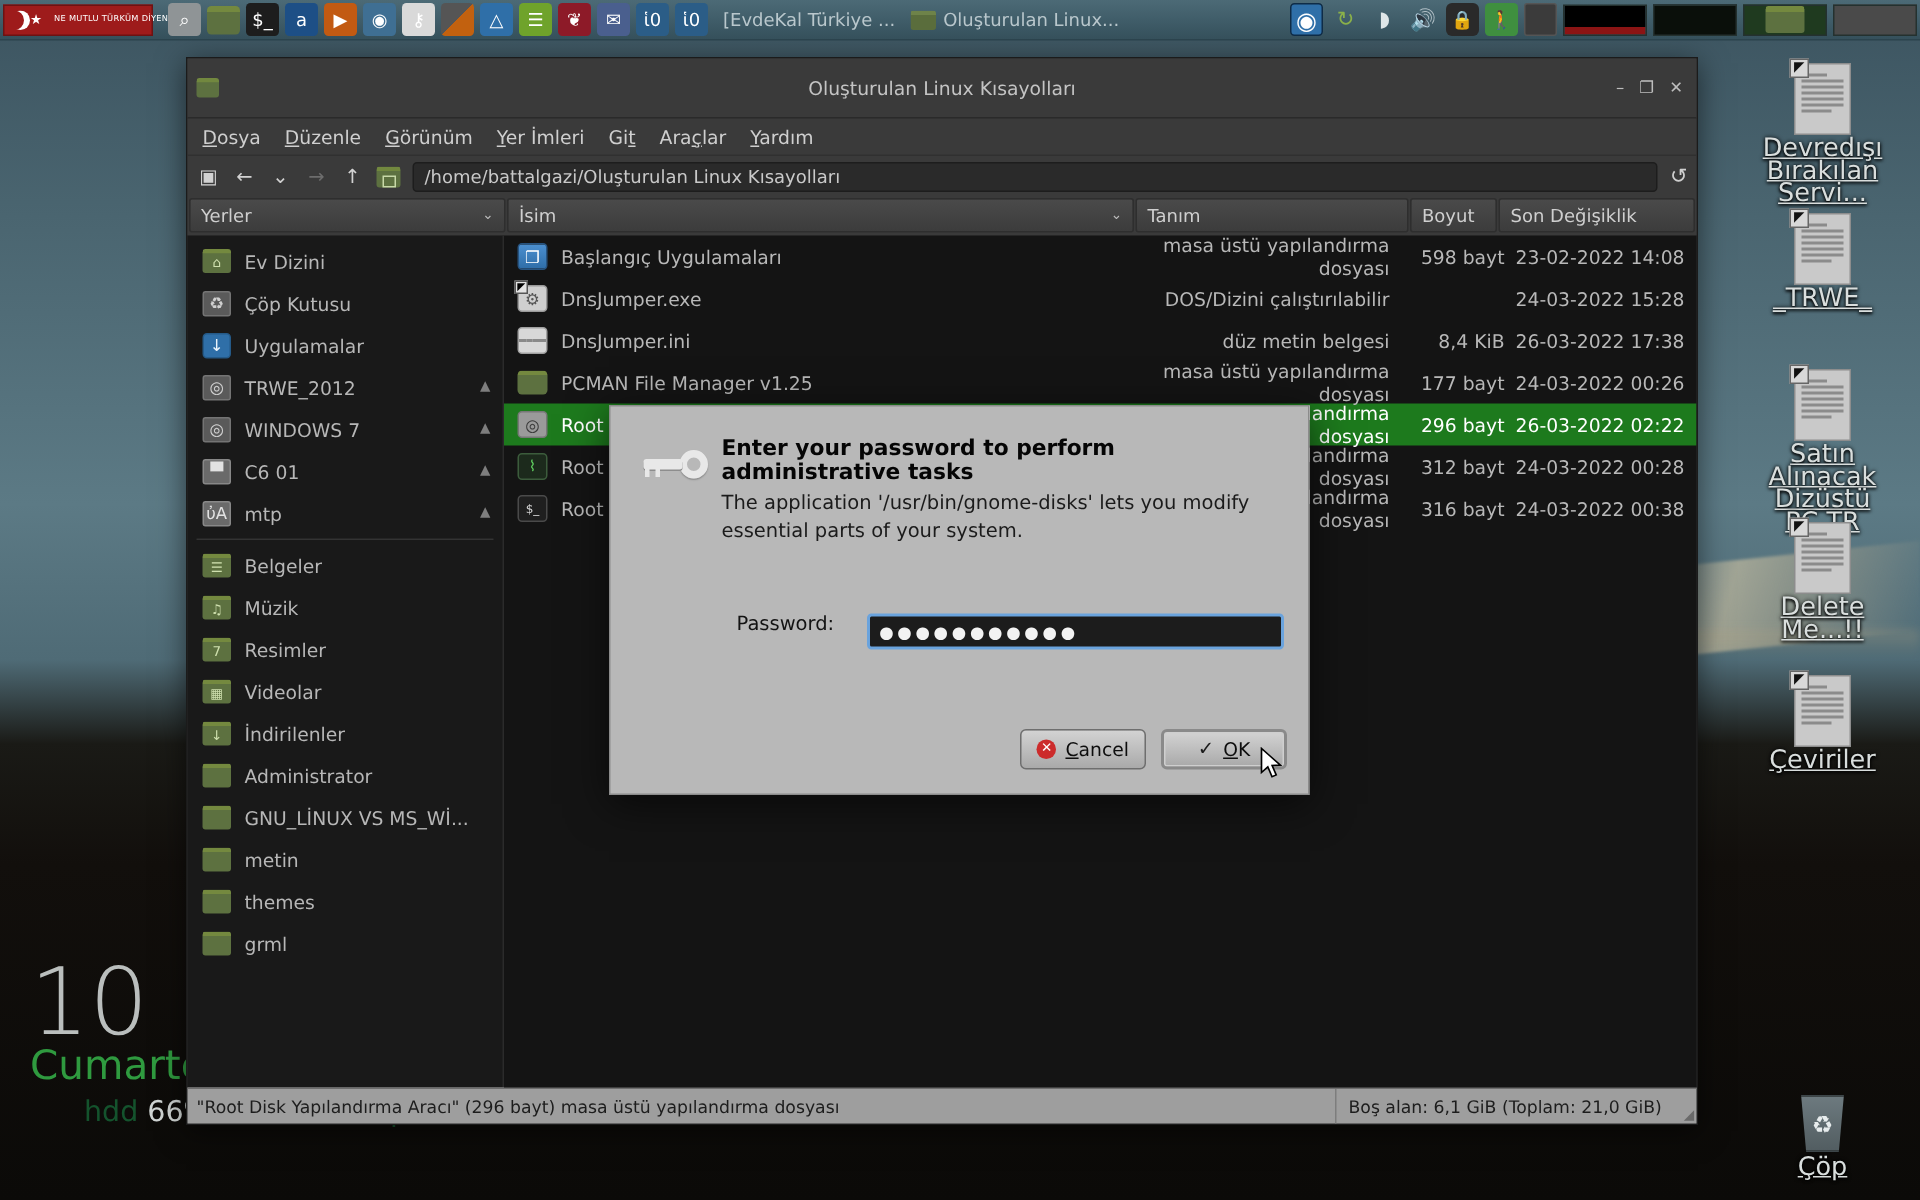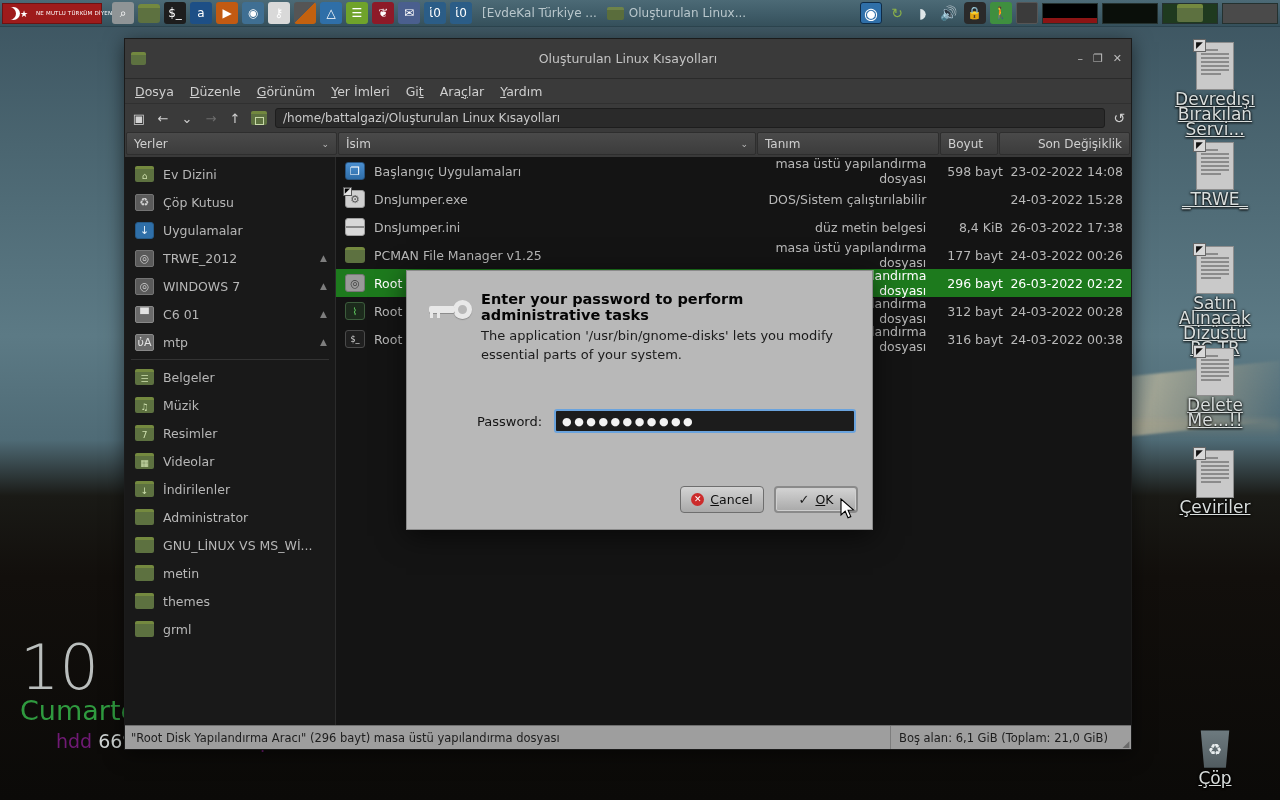--- a/index.html
+++ b/index.html
@@ -107,21 +107,21 @@
     clip-path: polygon(8% 0,92% 0,82% 100%,18% 100%);
     display: flex; align-items: center; justify-content: center;
     color: #e7eced; font-size: 16px;
   }
 
   
   #conky { position: absolute; left: 20px; top: 640px; z-index: 4; pointer-events:none;}
   #conky .big { font-size: 62px; color: #c9cecd; line-height: 56px; font-weight: 300; opacity:.92;}
   #conky .day { font-size: 27px; color: #2f9a3f; line-height: 30px; }
   #conky .stats { margin-top: 4px; margin-left: 36px; font-size: 19px; white-space: nowrap;}
-  #conky .stats .k { color: #701a75; }
+  #conky .stats .k { color: #14532d; }
   #conky .stats .v { color: #cfd4d3; }
 
   
   #fm {
     position: absolute; left: 124px; top: 38px; width: 1008px; height: 712px;
     background: #383838; border: 1px solid #1b1b1b;
     box-shadow: 0 4px 18px rgba(0,0,0,.55);
     display: flex; flex-direction: column; z-index: 20;
   }
   #fm-title {
@@ -247,22 +247,22 @@
   #dlg .key .shaft { width: 26px; height: 7px; background: #e8e8e8; border-radius: 2px;
                      box-shadow: 0 1px 0 #8d8d8d; position: relative; }
   #dlg .key .shaft:before { content:""; position:absolute; left:1px; bottom:-5px; width:3px; height:6px; background:#e8e8e8;}
   #dlg .key .shaft:after { content:""; position:absolute; left:8px; bottom:-5px; width:3px; height:6px; background:#e8e8e8;}
   #dlg .key .ring { width: 19px; height: 19px; border-radius: 50%; border: 5px solid #e8e8e8;
                     margin-left: -2px; box-shadow: 0 1px 1px #8d8d8d; }
   #dlg h2 { position: absolute; left: 74px; top: 20px; right: 16px;
             font-size: 14.5px; color: #050505; font-weight: bold; }
   #dlg .desc { position: absolute; left: 74px; top: 55px; right: 18px;
                font-size: 13px; color: #1b1b1b; line-height: 19px; }
-  #dlg .pwrow { position: absolute; left: 70px; top: 138px; right: 16px;
-                display: flex; align-items: center; gap: 12px; }
+  #dlg .pwrow { position: absolute; left: 84px; top: 138px; right: 16px;
+                display: flex; gap: 22px; }
   #dlg .pwlbl { font-size: 13px; color: #131313; }
   #dlg .pwfield {
     flex: 1; height: 24px; background: #1c1c1c; border: 2px solid #6aa3dd;
     border-radius: 3px; display: flex; align-items: center; padding: 0 6px;
     font-size: 11px; color: #f2f2f2; letter-spacing: 2.5px;
   }
   #dlg .btns { position: absolute; right: 14px; bottom: 16px; display: flex; gap: 10px; }
   .dbtn {
     min-width: 84px; height: 27px; border: 1px solid #6e6e6e; border-radius: 4px;
     background: linear-gradient(180deg,#d3d3d3,#a9a9a9);
@@ -452,21 +452,21 @@
       <div class="colhdr" style="width: 418px;">
         <span>İsim</span>
         <span class="chev">⌄</span>
       </div>
       <div class="colhdr" style="width: 182px;">
         <span>Tanım</span>
       </div>
       <div class="colhdr" style="width: 58px;">
         <span>Boyut</span>
       </div>
-      <div class="colhdr" style="width: 130px; flex: 1 1 0%; justify-content: flex-end;">
+      <div class="colhdr" style="width: 130px; flex: 1 1 0%;">
         <span>Son Değişiklik</span>
       </div>
     </div>
 
   <div id="fm-body">
     <div id="sidebar">
         <div class="sb-item">
           <span class="ic folder hasglyph">⌂</span>
           <span>Ev Dizini</span>
         </div>
@@ -548,21 +548,21 @@
           </div>
           <div class="fdesc">masa üstü yapılandırma dosyası</div>
           <div class="fsize">598 bayt</div>
           <div class="fdate">23-02-2022 14:08</div>
         </div>
         <div class="frow">
           <div class="fname">
             <span class="fic exe">⚙<span class="ovl">◤</span></span>
             <span>DnsJumper.exe</span>
           </div>
-          <div class="fdesc">DOS/Sistem çalıştırılabilir</div>
+          <div class="fdesc">DOS/Dizini çalıştırılabilir</div>
           <div class="fsize"></div>
           <div class="fdate">24-03-2022 15:28</div>
         </div>
         <div class="frow">
           <div class="fname">
             <span class="fic txt">
               <i></i>
               <i></i>
               <i></i>
               <i></i>

